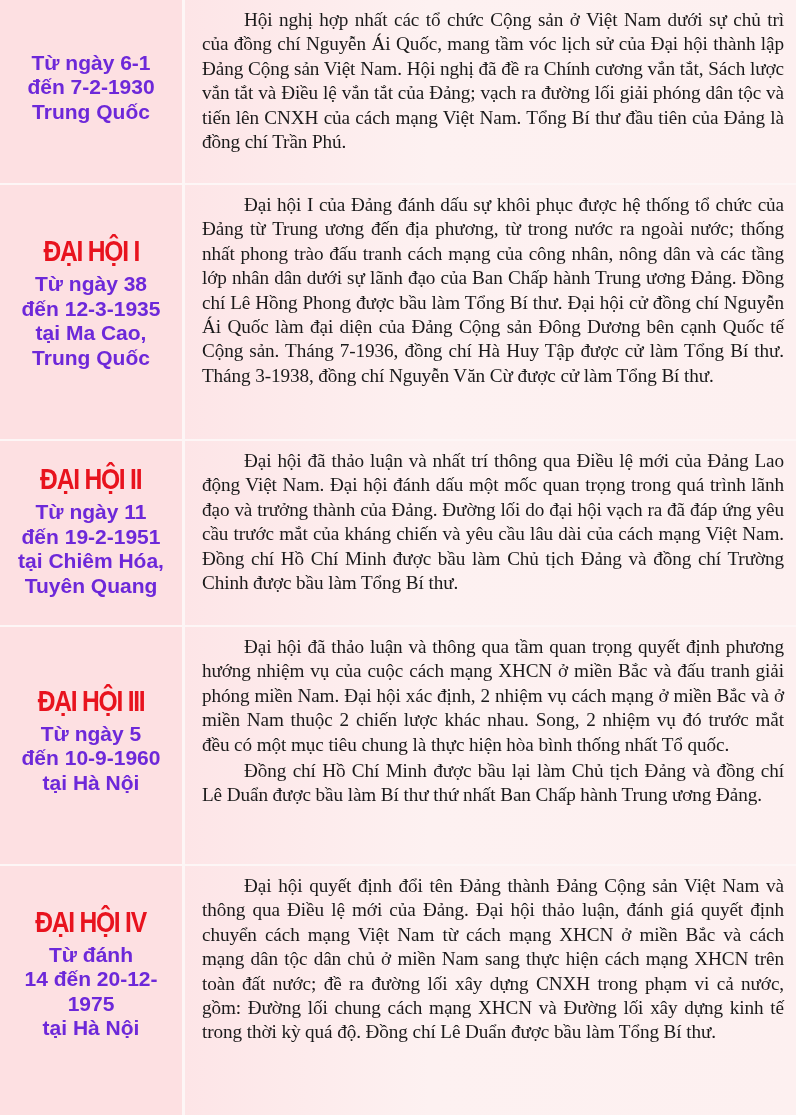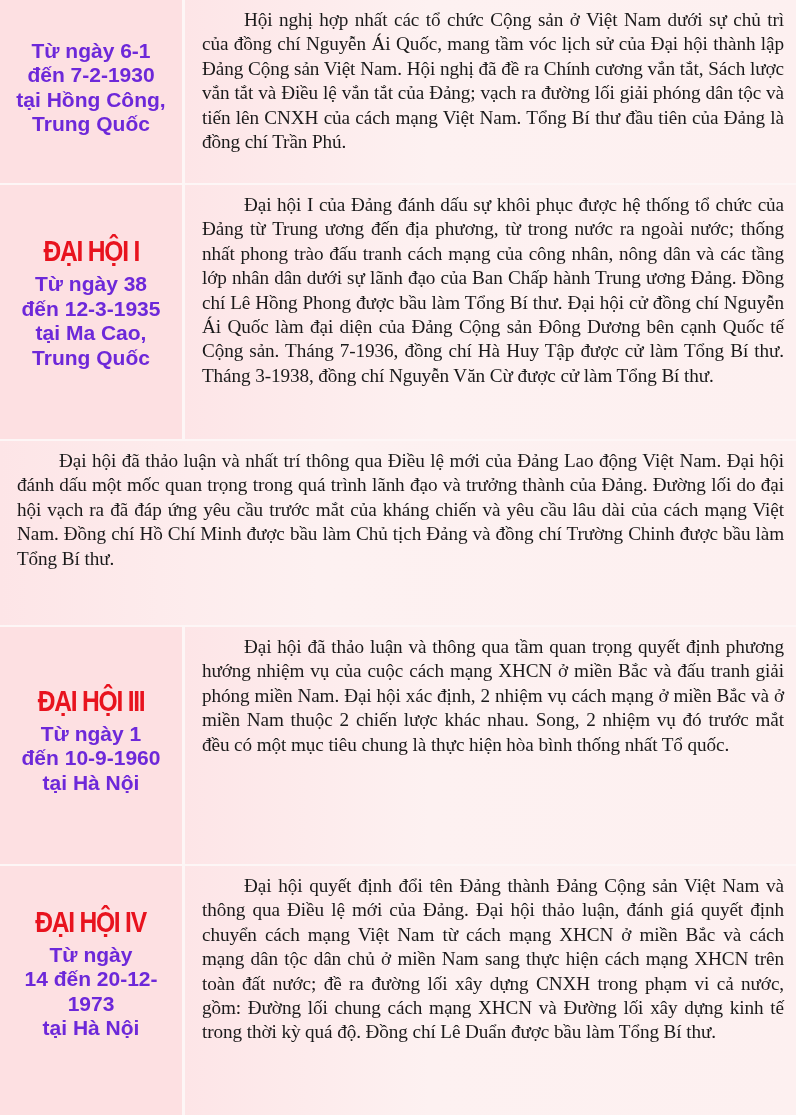--- a/index.html
+++ b/index.html
@@ -56,21 +56,20 @@
 </style>
 </head>
 <body>
 
 <div class="table">
 
   <div class="row" style="height:183px;">
     <div class="left" style="padding-bottom:8px;">
       <div class="when-where">Từ ngày 6-1</div>
       <div class="when-where">đến 7-2-1930</div>
-      <div class="when-where">tại Hồng Công,</div>
       <div class="when-where">Trung Quốc</div>
     </div>
     <div class="right">
       <p class="para">Hội nghị hợp nhất các tổ chức Cộng sản ở Việt Nam dưới sự chủ trì của đồng chí Nguyễn Ái Quốc, mang tầm vóc lịch sử của Đại hội thành lập Đảng Cộng sản Việt Nam. Hội nghị đã đề ra Chính cương vắn tắt, Sách lược vắn tắt và Điều lệ vắn tắt của Đảng; vạch ra đường lối giải phóng dân tộc và tiến lên CNXH của cách mạng Việt Nam. Tổng Bí thư đầu tiên của Đảng là đồng chí Trần Phú.</p>
     </div>
   </div>
 
   <div class="row" style="height:254px;">
     <div class="left" style="padding-bottom:20px;">
       <div class="congress-title">ĐẠI HỘI I</div>
@@ -78,43 +77,51 @@
       <div class="when-where">đến 12-3-1935</div>
       <div class="when-where">tại Ma Cao,</div>
       <div class="when-where">Trung Quốc</div>
     </div>
     <div class="right">
       <p class="para">Đại hội I của Đảng đánh dấu sự khôi phục được hệ thống tổ chức của Đảng từ Trung ương đến địa phương, từ trong nước ra ngoài nước; thống nhất phong trào đấu tranh cách mạng của công nhân, nông dân và các tầng lớp nhân dân dưới sự lãnh đạo của Ban Chấp hành Trung ương Đảng. Đồng chí Lê Hồng Phong được bầu làm Tổng Bí thư. Đại hội cử đồng chí Nguyễn Ái Quốc làm đại diện của Đảng Cộng sản Đông Dương bên cạnh Quốc tế Cộng sản. Tháng 7-1936, đồng chí Hà Huy Tập được cử làm Tổng Bí thư. Tháng 3-1938, đồng chí Nguyễn Văn Cừ được cử làm Tổng Bí thư.</p>
     </div>
   </div>
 
   <div class="row" style="height:184px;">
+    <div class="left" style="padding-bottom:6px;">
+      <div class="congress-title">ĐẠI HỘI II</div>
+      <div class="when-where">Từ ngày 11</div>
+      <div class="when-where">đến 19-2-1951</div>
+      <div class="when-where">tại Chiêm Hóa,</div>
+      <div class="when-where">Tuyên Quang</div>
+    </div>
     <div class="right">
       <p class="para">Đại hội đã thảo luận và nhất trí thông qua Điều lệ mới của Đảng Lao động Việt Nam. Đại hội đánh dấu một mốc quan trọng trong quá trình lãnh đạo và trưởng thành của Đảng. Đường lối do đại hội vạch ra đã đáp ứng yêu cầu trước mắt của kháng chiến và yêu cầu lâu dài của cách mạng Việt Nam. Đồng chí Hồ Chí Minh được bầu làm Chủ tịch Đảng và đồng chí Trường Chinh được bầu làm Tổng Bí thư.</p>
     </div>
   </div>
 
   <div class="row" style="height:237px;">
     <div class="left" style="padding-bottom:12px;">
       <div class="congress-title">ĐẠI HỘI III</div>
-      <div class="when-where">Từ ngày 1</div>
+      <div class="when-where">Từ ngày 5</div>
       <div class="when-where">đến 10-9-1960</div>
       <div class="when-where">tại Hà Nội</div>
     </div>
     <div class="right">
       <p class="para">Đại hội đã thảo luận và thông qua tầm quan trọng quyết định phương hướng nhiệm vụ của cuộc cách mạng XHCN ở miền Bắc và đấu tranh giải phóng miền Nam. Đại hội xác định, 2 nhiệm vụ cách mạng ở miền Bắc và ở miền Nam thuộc 2 chiến lược khác nhau. Song, 2 nhiệm vụ đó trước mắt đều có một mục tiêu chung là thực hiện hòa bình thống nhất Tổ quốc.</p>
+      <p class="para">Đồng chí Hồ Chí Minh được bầu lại làm Chủ tịch Đảng và đồng chí Lê Duẩn được bầu làm Bí thư thứ nhất Ban Chấp hành Trung ương Đảng.</p>
     </div>
   </div>
 
   <div class="row" style="flex:1;">
     <div class="left" style="padding-bottom:36px;">
       <div class="congress-title">ĐẠI HỘI IV</div>
-      <div class="when-where">Từ ngày</div>
+      <div class="when-where">Từ đánh</div>
       <div class="when-where">14 đến 20-12-</div>
-      <div class="when-where">1973</div>
+      <div class="when-where">1975</div>
       <div class="when-where">tại Hà Nội</div>
     </div>
     <div class="right">
       <p class="para">Đại hội quyết định đổi tên Đảng thành Đảng Cộng sản Việt Nam và thông qua Điều lệ mới của Đảng. Đại hội thảo luận, đánh giá quyết định chuyển cách mạng Việt Nam từ cách mạng XHCN ở miền Bắc và cách mạng dân tộc dân chủ ở miền Nam sang thực hiện cách mạng XHCN trên toàn đất nước; đề ra đường lối xây dựng CNXH trong phạm vi cả nước, gồm: Đường lối chung cách mạng XHCN và Đường lối xây dựng kinh tế trong thời kỳ quá độ. Đồng chí Lê Duẩn được bầu làm Tổng Bí thư.</p>
     </div>
   </div>
 
 </div>
 
 </body></html>

